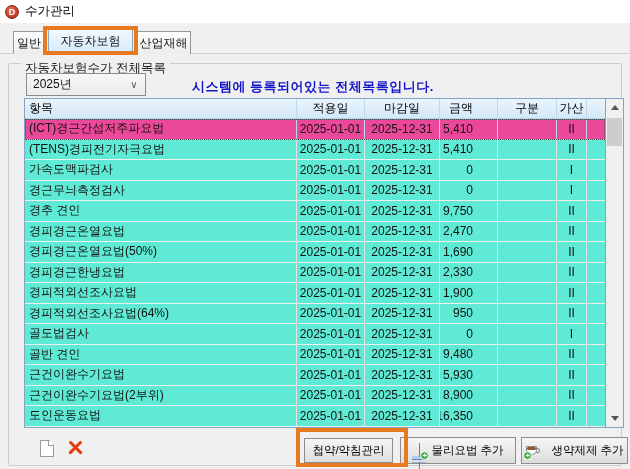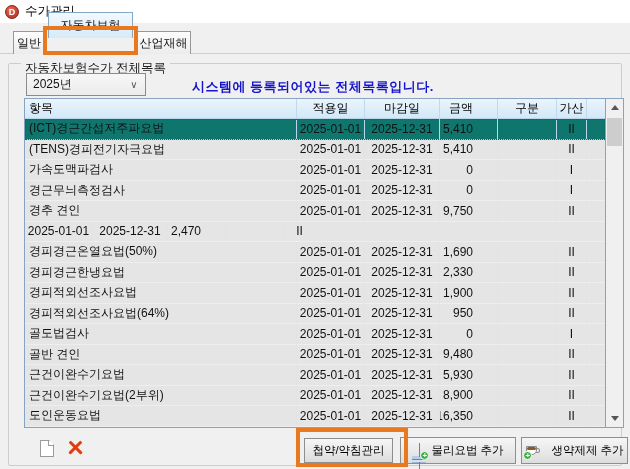--- a/index.html
+++ b/index.html
@@ -29,21 +29,21 @@
 
   
   .tabline { position:absolute; left:0; top:53px; width:630px; height:0; border-top:1px solid #cfcfcf; }
   .tab {
     position:absolute; display:flex; align-items:center; justify-content:center;
     border:1px solid #979797; border-bottom:none;
     background:linear-gradient(#fdfdfd,#ececec);
     font-size:12px; cursor:default;
   }
   .tab-general  { left:13px;  top:31px; width:32px; height:23px; }
-  .tab-auto     { left:48px;  top:12px; width:85px; height:26px;
+  .tab-auto     { left:48px;  top:28px; width:85px; height:26px;
                   background:linear-gradient(#f2f9ff,#d5eafa);
                   border-color:#86a7c4; z-index:3; }
   .tab-industry { left:136px; top:31px; width:55px; height:23px;text-align:center; }
 
   .annotation-box {
     position:absolute; border:4px solid #e8791e; background:transparent; z-index:10;
     pointer-events:none;
   }
   .anno-tab    { left:43px;  top:26px;  width:95px;  height:29px; }
   .anno-button { left:296px; top:428px; width:112px; height:39px; }
@@ -84,34 +84,34 @@
     display:flex; height:20px; flex:0 0 20px;
     background:linear-gradient(#eaf5fd,#d3e8f7);
     border-bottom:1px solid #b9d3e8; position:relative;
   }
   .th {
     display:flex; align-items:center; justify-content:center;
     border-right:1px solid #c2d9ec; font-size:12px; color:#000;
   }
   .sort-arrow { position:absolute; left:7px; top:6px; font-size:7px; color:#222; }
   .tbody { flex:1 1 auto; }
-  .trow { display:flex; height:20.5px; background:#e5e5e5; }
+  .trow { display:flex; height:20.5px; background:#5eead4; }
   .td {
     display:flex; align-items:center; overflow:hidden; white-space:nowrap;
     border-right:1px solid #e3e3e3; border-bottom:1px solid #eeeeee;
     font-size:12px;
   }
   .c-item   { width:272px; padding-left:4px; justify-content:flex-start; }
   .c-start  { width:68px;  justify-content:center; }
   .c-end    { width:75px;  justify-content:center; }
   .c-amount { width:58px;  justify-content:flex-end; padding-right:24px;text-align:center; }
   .c-cat    { width:59px;  justify-content:center; }
   .c-sur    { width:30px;  justify-content:center; }
   .c-fill   { flex:1 1 auto; border-right:none; }
-  .trow.selected { background:#0f766e; outline:1px dotted #4a4a4a; outline-offset:-1px; }
+  .trow.selected { background:#ec4899; outline:1px dotted #4a4a4a; outline-offset:-1px; }
   .trow.selected .td { border-bottom-color:#a8cdea; border-right-color:#b9d8ef; }
 
   
   .vscroll {
     flex:0 0 17px; background:#f0f0f0; border-left:1px solid #86a4c1;
     display:flex; flex-direction:column; align-items:center; position:relative;
   }
   .sb-btn { width:17px; height:17px; display:flex; align-items:center; justify-content:center; }
   .sb-tri-up    { width:0; height:0; border-left:4px solid transparent; border-right:4px solid transparent; border-bottom:5px solid #555; }
   .sb-tri-down  { width:0; height:0; border-left:4px solid transparent; border-right:4px solid transparent; border-top:5px solid #555; }
@@ -247,20 +247,21 @@
           <div class="trow">
     <div class="td c-item">경추 견인</div>
     <div class="td c-start">2025-01-01</div>
     <div class="td c-end">2025-12-31</div>
     <div class="td c-amount">9,750</div>
     <div class="td c-cat"></div>
     <div class="td c-sur">II</div>
     <div class="td c-fill"></div>
   </div>
           <div class="trow">
+    <div class="td c-item">경피경근온열요법</div>
     <div class="td c-start">2025-01-01</div>
     <div class="td c-end">2025-12-31</div>
     <div class="td c-amount">2,470</div>
     <div class="td c-cat"></div>
     <div class="td c-sur">II</div>
     <div class="td c-fill"></div>
   </div>
           <div class="trow">
     <div class="td c-item">경피경근온열요법(50%)</div>
     <div class="td c-start">2025-01-01</div>

